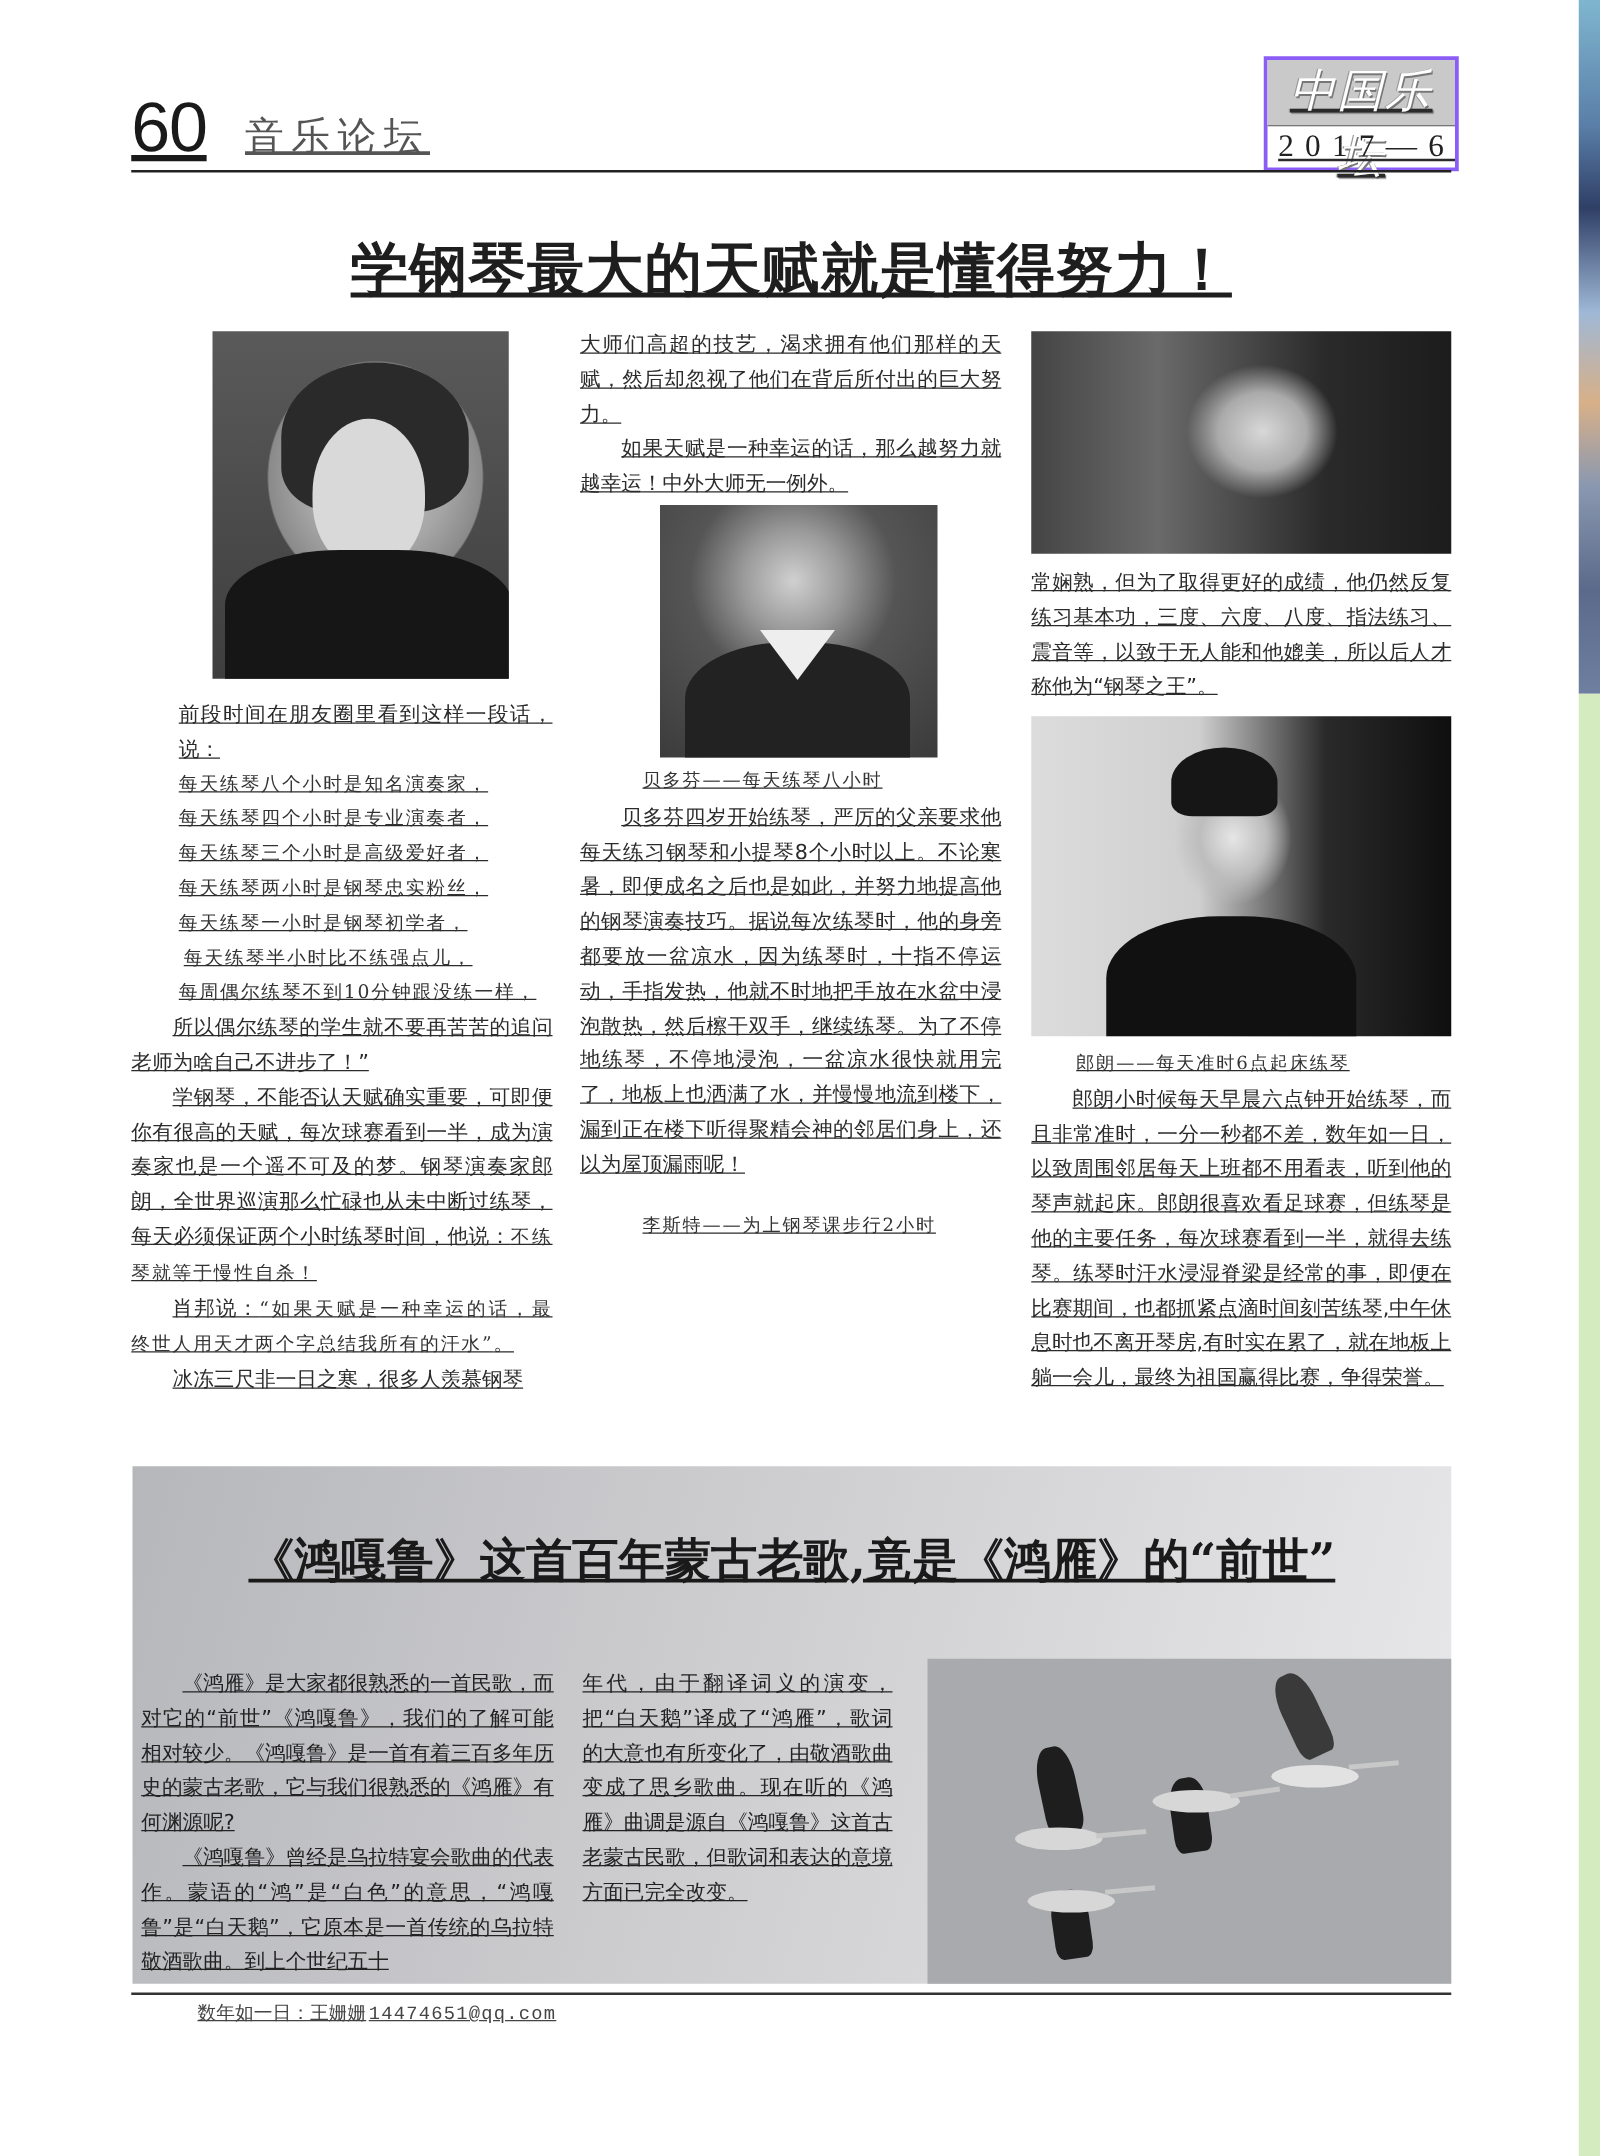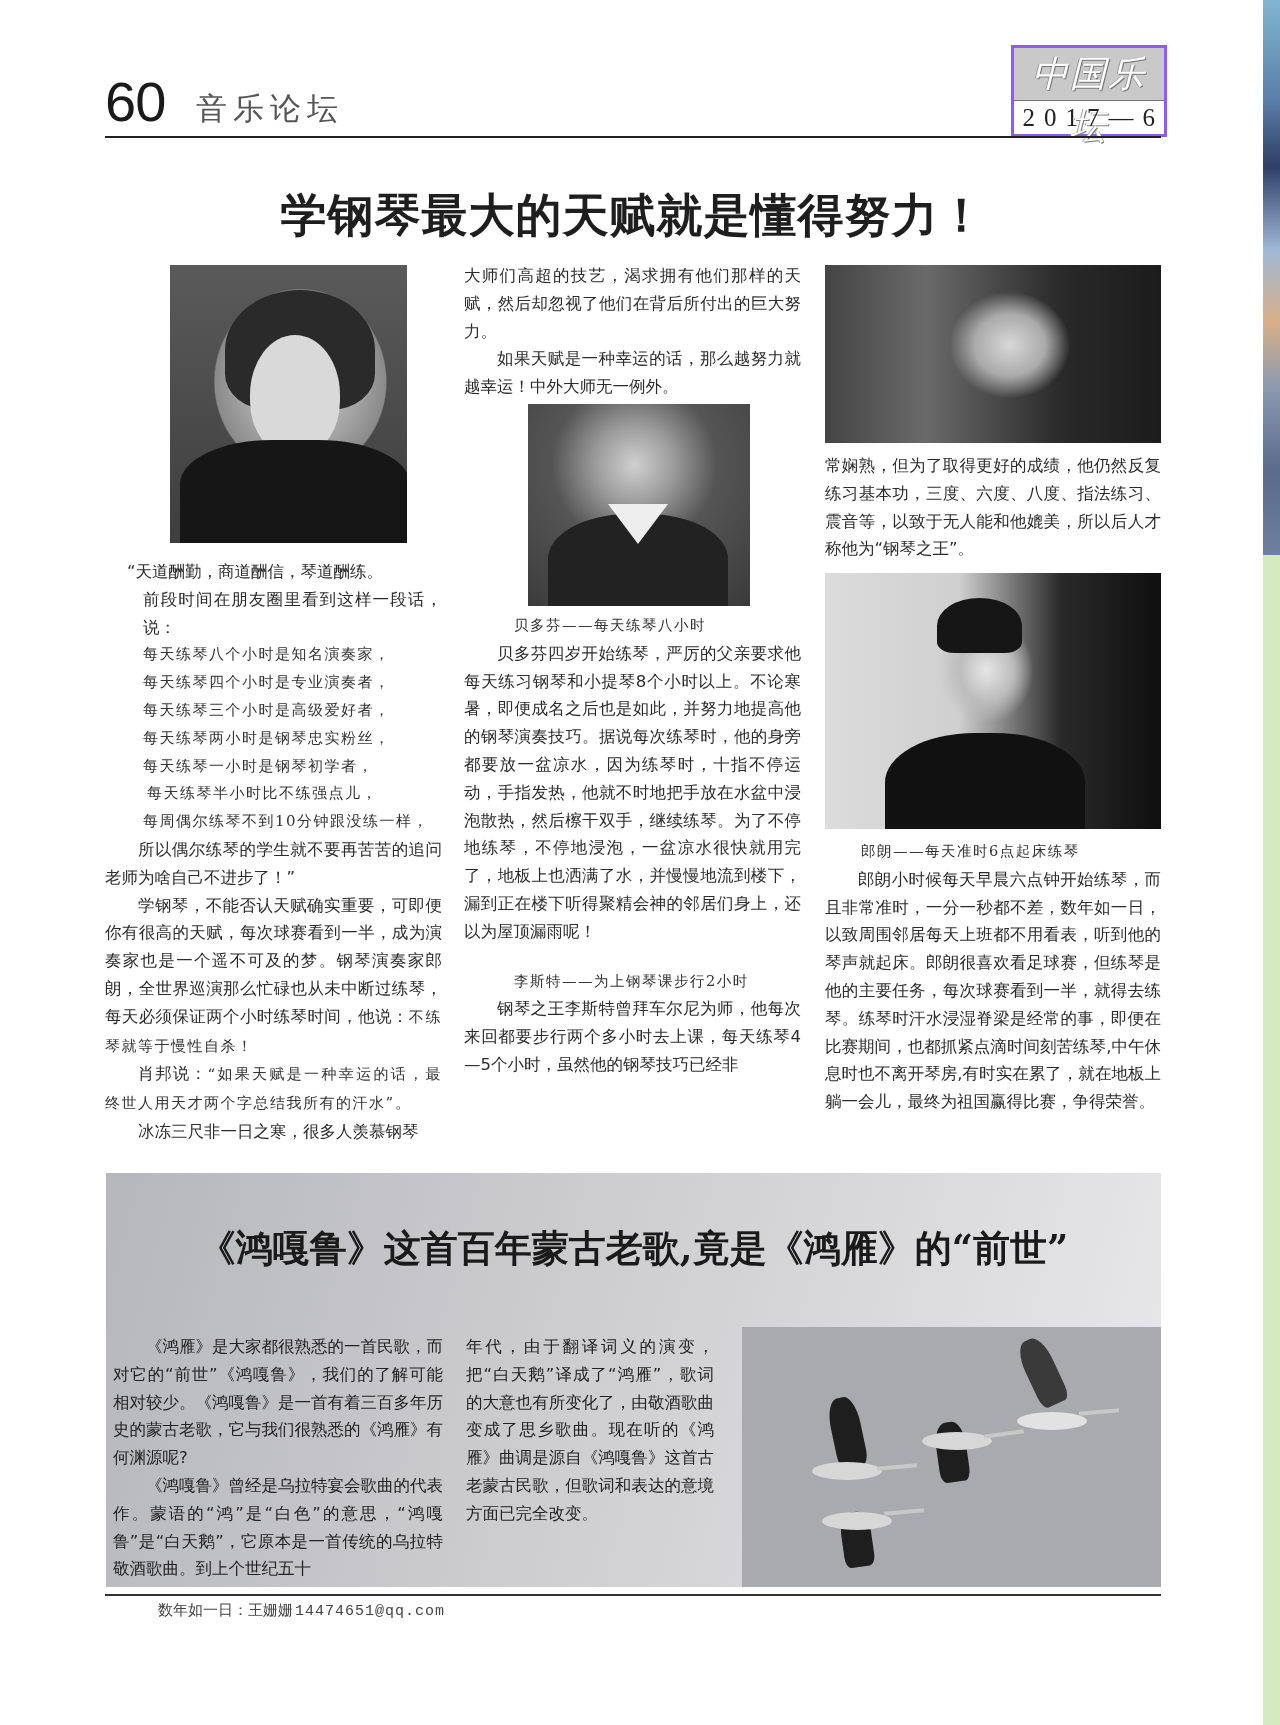--- a/index.html
+++ b/index.html
@@ -1,18 +1,18 @@
 <!DOCTYPE html>
 <html><head>
 <meta charset="utf-8">
 <style>
   html, body { margin:0; padding:0; }
   body { width:1280px; height:1725px; position:relative; background:#ffffff; overflow:hidden;
          font-family:"DejaVu Sans","Liberation Sans",sans-serif; color:#2a2a2a; }
-  .abs { position:absolute; }
+  .abs { position:absolute;text-decoration:underline; }
 
   
   .edge-photo { left:1263px; top:0; width:17px; height:555px;
     background:linear-gradient(180deg,#7fb6cf 0%,#5a7fa8 18%,#2f3f66 30%,#9fb8d6 45%,#d8b088 58%,#8a98b0 70%,#5b6a8a 85%,#6e7fa0 100%); }
   .edge-green { left:1263px; top:555px; width:17px; height:1170px; background:#d4ebc0; }
 
   
   .page-num { left:105px; top:72px; font-family:"Liberation Sans",sans-serif; font-size:56px; line-height:60px; color:#1a1a1a; letter-spacing:-1px; }
   .section-name { left:196px; top:88px; font-family:"DejaVu Serif",serif; font-size:31px; color:#555; letter-spacing:6px; }
   .masthead { left:1011px; top:45px; width:150px; height:86px; border:3px solid #8b5cf6; background:#fff; }
@@ -101,21 +101,20 @@
   <div class="coat"></div>
     <div class="collar"></div>
 </div>
 <div class="abs photo photo-liszt"></div>
 <div class="abs photo photo-langlang">
   <div class="hair"></div>
     <div class="suit"></div>
 </div>
 
 <div class="abs col col1">
-  <p style="padding-left:22px">“天道酬勤，商道酬信，琴道酬练。</p>
   <p style="padding-left:38px">前段时间在朋友圈里看到这样一段话，说：</p>
   <p class="kai" style="padding-left:38px">每天练琴八个小时是知名演奏家，</p>
   <p class="kai" style="padding-left:38px">每天练琴四个小时是专业演奏者，</p>
   <p class="kai" style="padding-left:38px">每天练琴三个小时是高级爱好者，</p>
   <p class="kai" style="padding-left:38px">每天练琴两小时是钢琴忠实粉丝，</p>
   <p class="kai" style="padding-left:38px">每天练琴一小时是钢琴初学者，</p>
   <p class="kai" style="padding-left:42px">每天练琴半小时比不练强点儿，</p>
   <p class="kai" style="padding-left:38px">每周偶尔练琴不到10分钟跟没练一样，</p>
   <p class="ind">所以偶尔练琴的学生就不要再苦苦的追问老师为啥自己不进步了！”</p>
   <p class="ind"><span>学钢琴，不能否认天赋确实重要，可即便你有很高的天赋，每次球赛看到一半，成为演奏家也是一个遥不可及的梦。钢琴演奏家郎朗，全世界巡演那么忙碌也从未中断过练琴，每天必须保证两个小时练琴时间，他说：</span><span class="kai">不练琴就等于慢性自杀！</span></p>
@@ -124,21 +123,20 @@
 </div>
 
 <div class="abs col col2">
   <p>大师们高超的技艺，渴求拥有他们那样的天赋，然后却忽视了他们在背后所付出的巨大努力。</p>
   <p class="ind">如果天赋是一种幸运的话，那么越努力就越幸运！中外大师无一例外。</p>
 </div>
 <div class="abs col col2" style="top:612px">
   <p class="caption">贝多芬——每天练琴八小时</p>
   <p class="ind">贝多芬四岁开始练琴，严厉的父亲要求他每天练习钢琴和小提琴8个小时以上。不论寒暑，即便成名之后也是如此，并努力地提高他的钢琴演奏技巧。据说每次练琴时，他的身旁都要放一盆凉水，因为练琴时，十指不停运动，手指发热，他就不时地把手放在水盆中浸泡散热，然后檫干双手，继续练琴。为了不停地练琴，不停地浸泡，一盆凉水很快就用完了，地板上也洒满了水，并慢慢地流到楼下，漏到正在楼下听得聚精会神的邻居们身上，还以为屋顶漏雨呢！</p>
   <p class="caption" style="margin-top:22px">李斯特——为上钢琴课步行2小时</p>
-  <p class="ind">钢琴之王李斯特曾拜车尔尼为师，他每次来回都要步行两个多小时去上课，每天练琴4—5个小时，虽然他的钢琴技巧已经非</p>
 </div>
 
 <div class="abs col col3">
   <p>常娴熟，但为了取得更好的成绩，他仍然反复练习基本功，三度、六度、八度、指法练习、震音等，以致于无人能和他媲美，所以后人才称他为“钢琴之王”。</p>
 </div>
 <div class="abs col col3" style="top:838px">
   <p class="caption" style="padding-left:36px">郎朗——每天准时6点起床练琴</p>
   <p class="ind">郎朗小时候每天早晨六点钟开始练琴，而且非常准时，一分一秒都不差，数年如一日，以致周围邻居每天上班都不用看表，听到他的琴声就起床。郎朗很喜欢看足球赛，但练琴是他的主要任务，每次球赛看到一半，就得去练琴。练琴时汗水浸湿脊梁是经常的事，即便在比赛期间，也都抓紧点滴时间刻苦练琴,中午休息时也不离开琴房,有时实在累了，就在地板上躺一会儿，最终为祖国赢得比赛，争得荣誉。</p>
 </div>
 

